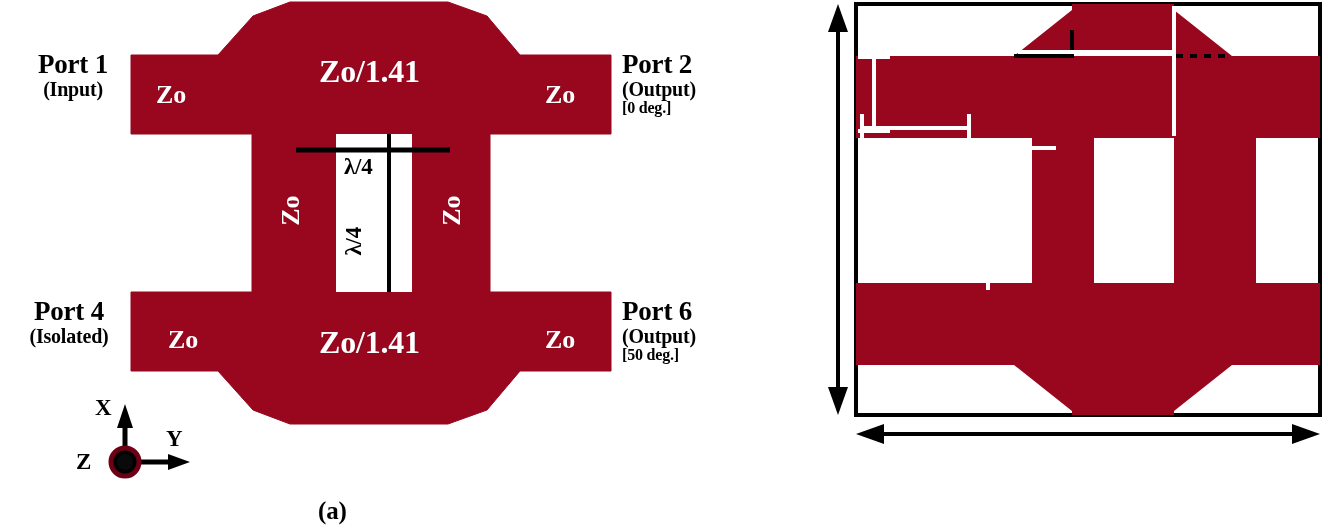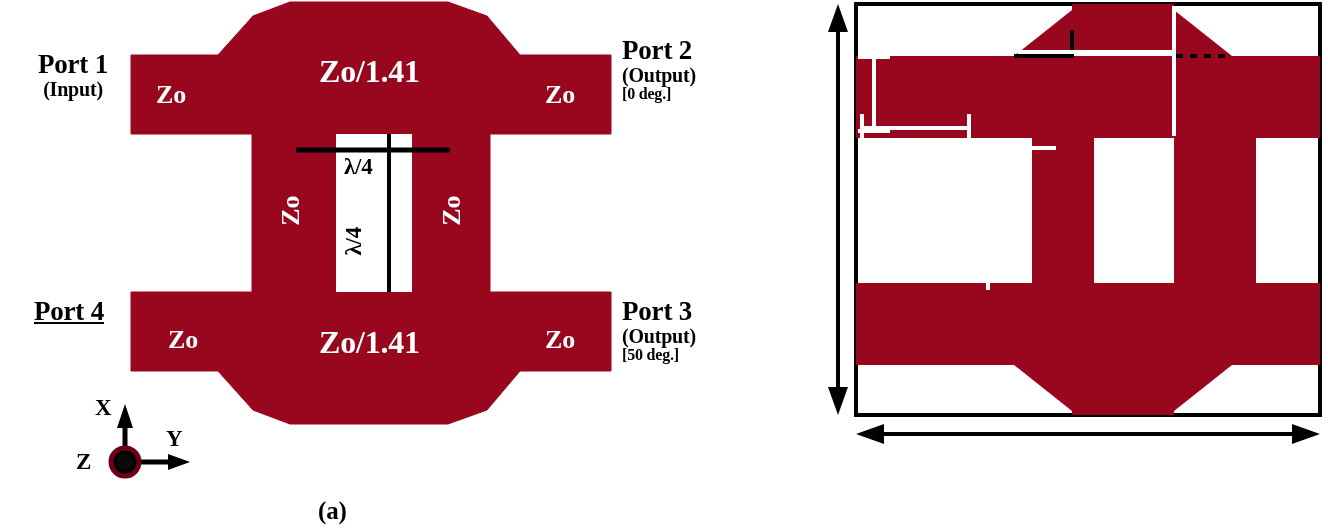--- a/index.html
+++ b/index.html
@@ -125,32 +125,33 @@
         <circle cx="125" cy="462" r="14" fill="#000000" stroke="#6E0015" stroke-width="5"></circle>
         <circle cx="125" cy="462" r="8" fill="#0a0a0a"></circle>
       </g>
     </svg>
 
     <div class="txt port-label" style="left:18px; top:50px; width:110px;">
       <span>Port 1</span>
       <span class="sub">(Input)</span>
     </div>
 
-    <div class="txt port-label" style="left:622px; top:36px; width:150px; text-align:left;">
+    <div class="txt port-label" style="left:622px; top:50px; width:150px; text-align:left;">
       <span>Port 2</span>
       <span class="sub">(Output)</span>
       <span class="sub2">[0 deg.]</span>
     </div>
 
-    <div class="txt port-label" style="left:6px; top:297px; width:126px;text-decoration:underline;">
+    <div class="txt port-label" style="left:6px; top:297px; width:126px;">
       <span>Port 4</span>
+      <span class="sub">(Isolated)</span>
     </div>
 
     <div class="txt port-label" style="left:622px; top:297px; width:160px; text-align:left;">
-      <span>Port 3</span>
+      <span>Port 6</span>
       <span class="sub">(Output)</span>
       <span class="sub2">[50 deg.]</span>
     </div>
 
     <div class="txt zo" style="left:156px; top:81px;">Zo</div>
 
     <div class="txt zo zo-big" style="left:319px; top:55px;">Zo/1.41</div>
 
     <div class="txt zo" style="left:545px; top:81px;">Zo</div>
 

